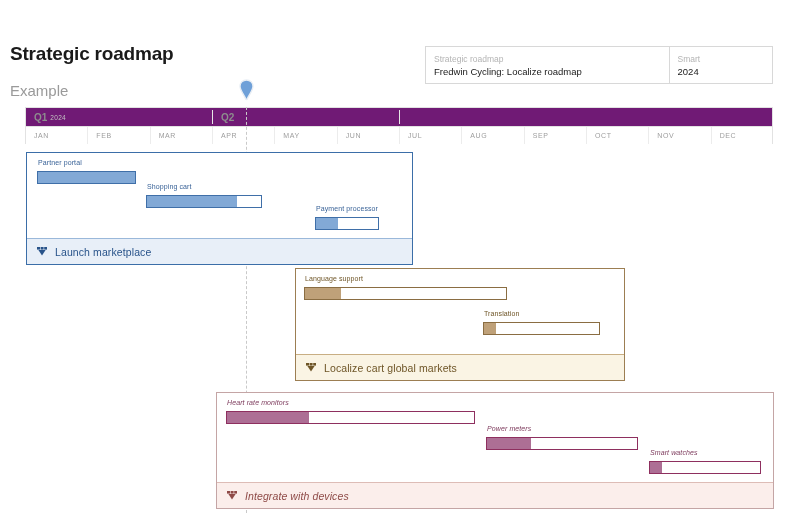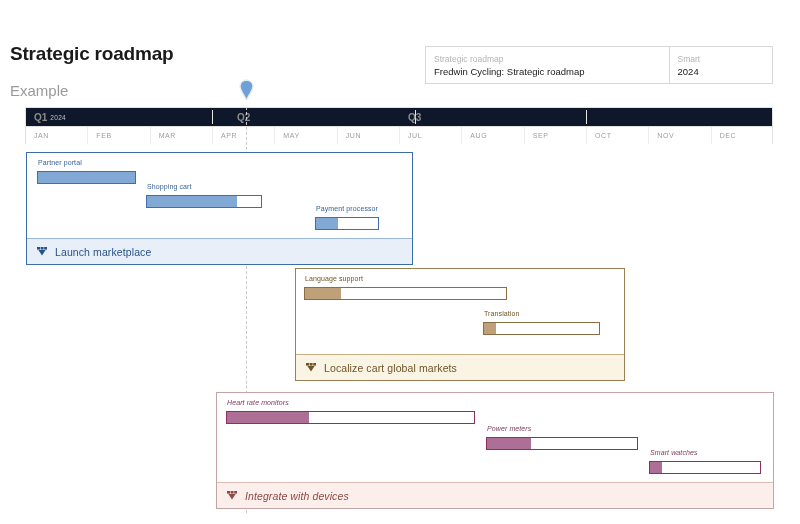--- a/index.html
+++ b/index.html
@@ -49,21 +49,21 @@
   .marker-pin {
     position: absolute; left: 239px; top: 66px;
     width: 15px; height: 22px;
   }
 
   
   .tl-header {
     position: absolute; left: 25px; top: 94px;
     width: 748px; height: 37px;
     border: 1px solid #e2e2e2;
-    background: #0f172a;
+    background: #701a75;
   }
   .tl-quarters {
     position: relative; height: 19px;
     border-bottom: 1px solid #e2e2e2;
   }
   .tl-q {
     position: absolute; top: 0; height: 18px;
     display: flex; align-items: center;
     padding-left: 8px;
     font-size: 10px; font-weight: 700; color: #8d8d8d;
@@ -149,21 +149,21 @@
 <body>
 
 <div id="page">
 
   <div class="doc-title">Strategic roadmap</div>
   <div class="doc-subtitle">Example</div>
 
   <div class="meta-table">
     <div class="meta-cell wide">
       <div class="meta-label">Strategic roadmap</div>
-      <div class="meta-value">Fredwin Cycling: Strategic roadmap</div>
+      <div class="meta-value">Fredwin Cycling: Localize roadmap</div>
     </div>
     <div class="meta-cell narrow">
       <div class="meta-label">Smart</div>
       <div class="meta-value">2024</div>
     </div>
   </div>
 
   <div class="marker-pin">
     <svg width="15" height="22" viewBox="0 0 15 22">
       <path d="M7.5 1 C3.6 1 1 3.9 1 7.3 C1 11.2 5.2 16.4 6.7 19.9 C7 20.6 8 20.6 8.3 19.9 C9.8 16.4 14 11.2 14 7.3 C14 3.9 11.4 1 7.5 1 Z" fill="#6fa0d8" stroke="#e9eef4" stroke-width="1.4"></path>
@@ -172,26 +172,22 @@
 
   <div class="today-line"></div>
 
   <div class="tl-header">
     <div class="tl-quarters">
         <div class="tl-q" style="left: 0px; width: 187px;">
           <span>Q1</span>
           <span class="yr">2024</span>
           <span class="qsep"></span>
         </div>
-        <div class="tl-q" style="left: 203px; width: 187px;">
+        <div class="tl-q" style="left: 187px; width: 187px;">
           <span>Q2</span>
-          <span class="qsep"></span>
-        </div>
-        <div class="tl-q" style="left: 374px; width: 187px;">
-          <span>Q3</span>
           <span class="qsep"></span>
         </div>
       </div>
     <div class="tl-months">
         <div class="tl-m" style="left: 0px; width: 62.3333px;">JAN</div>
         <div class="tl-m" style="left: 62.3333px; width: 62.3333px;">FEB</div>
         <div class="tl-m" style="left: 124.667px; width: 62.3333px;">MAR</div>
         <div class="tl-m" style="left: 187px; width: 62.3333px;">APR</div>
         <div class="tl-m" style="left: 249.333px; width: 62.3333px;">MAY</div>
         <div class="tl-m" style="left: 311.667px; width: 62.3333px;">JUN</div>

